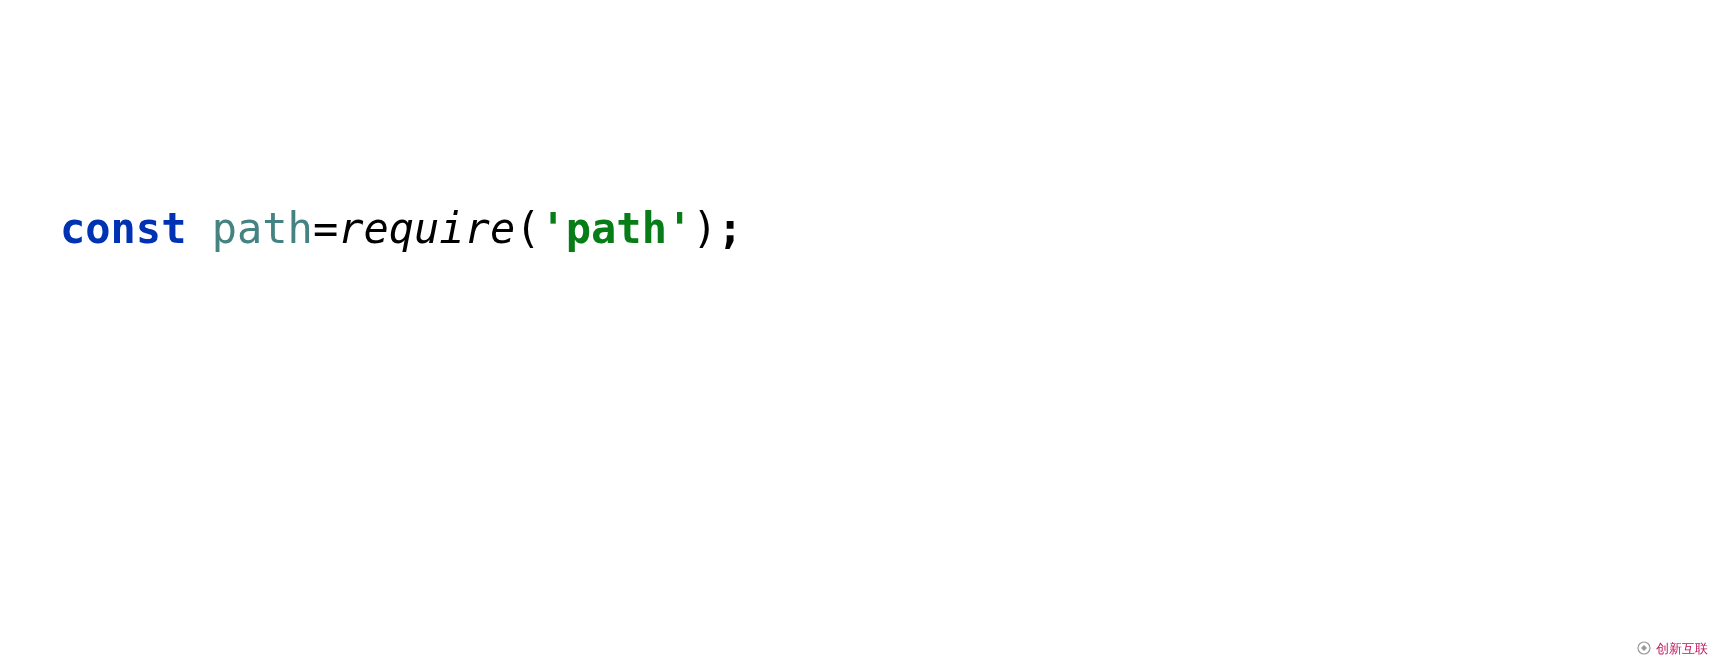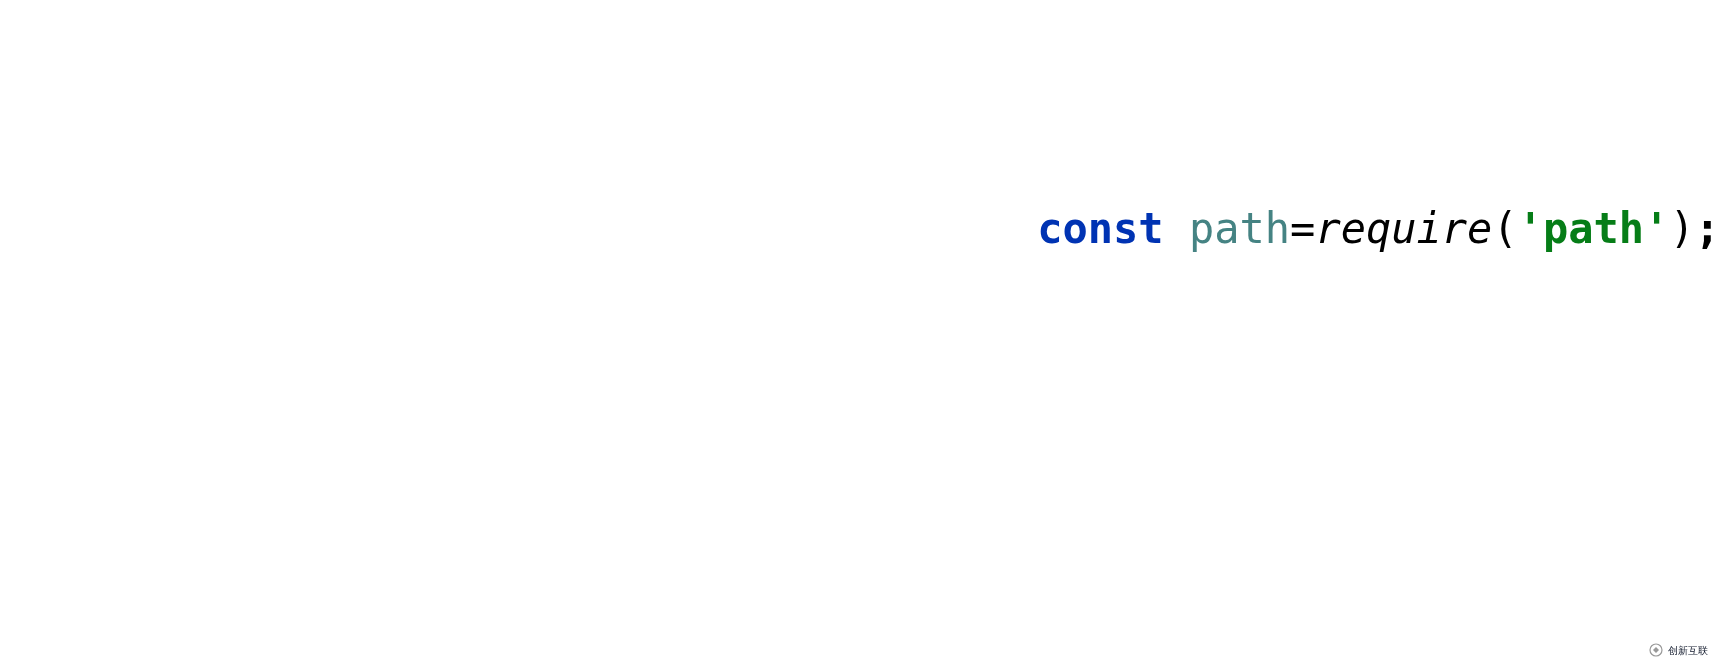--- a/index.html
+++ b/index.html
@@ -16,29 +16,29 @@
       width: 1720px;
       height: 670px;
       overflow: hidden;
     }
     .code-area {
       padding: 8px 0 0 0;
       white-space: pre;
     }
     .line {
       position: relative;
+      padding-left: 60px;
       min-height: 63px;
-      text-align: right;
     }
     .watermark {
       position: absolute;
       right: 12px;
       bottom: 12px;
-      font-size: 10px;
-      color: #0f172a;
+      font-size: 13px;
+      color: #be185d;
       font-family: Arial, sans-serif;
       display: flex;
       align-items: center;
       gap: 4px;
     }
     .watermark-logo {
       width: 16px;
       height: 16px;
       display: inline-block;
     }

